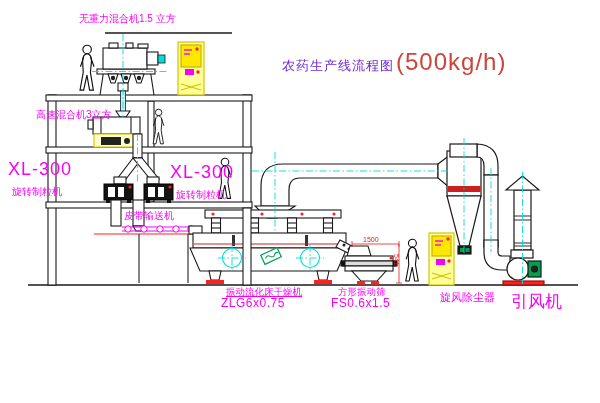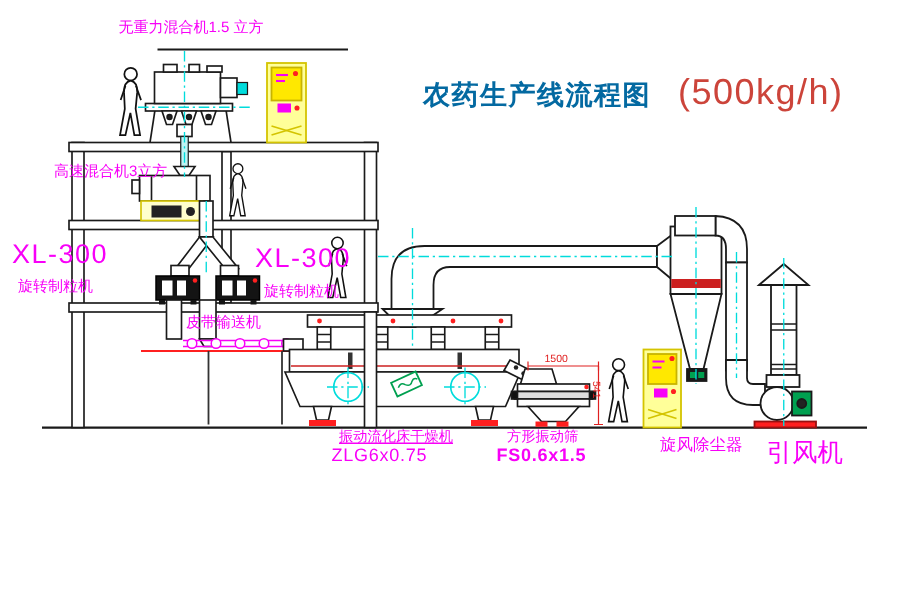--- a/index.html
+++ b/index.html
@@ -12,22 +12,22 @@
     position:absolute;color:#f800f8;white-space:nowrap;line-height:1;
     font-family:"Liberation Sans",sans-serif;
   }
   .lbl-sm{font-size:10px;}
   .lbl-model{font-size:18px;letter-spacing:1px;}
   .lbl-model-md{font-size:12px;letter-spacing:0.5px;}
   .lbl-tiny{font-size:9.5px;}
   .dim{position:absolute;color:#e02020;font-size:7px;line-height:1;white-space:nowrap;}
   .dim-vert{writing-mode:vertical-rl;}
   #title{position:absolute;left:282px;top:48px;display:flex;align-items:baseline;}
-  .title-cn{font-size:18px;font-weight:bold;color:#0369a1;letter-spacing:1px;}
-  .title-rate{font-size:24px;color:#cc443a;margin-left:18px;letter-spacing:1px;}
+  .title-cn{font-size:13px;font-weight:normal;color:#6d28d9;letter-spacing:1px;}
+  .title-rate{font-size:24px;color:#cc443a;margin-left:2px;letter-spacing:1px;}
 </style>
 </head>
 <body>
 
 <div id="stage">
 
   <svg id="drawing" width="600" height="403" viewBox="0 0 600 403">
     <defs>
       <g id="person">
         <circle cx="10.5" cy="4.2" r="4" fill="#fff" stroke="#111" stroke-width="1.1"></circle>
@@ -286,21 +286,21 @@
 
   <div class="lbl lbl-model" style="left:170px;top:163px;">XL-300</div>
   <div class="lbl lbl-sm" style="left:176px;top:190px;">旋转制粒机</div>
 
   <div class="lbl lbl-sm" style="left:124px;top:211px;font-family:Liberation Serif, serif;">皮带输送机</div>
 
   <div class="lbl lbl-tiny" style="left:226px;top:287px;text-decoration:underline;">振动流化床干燥机</div>
   <div class="lbl lbl-model-md" style="left:221px;top:297px;">ZLG6x0.75</div>
 
   <div class="lbl lbl-tiny" style="left:338px;top:287px;">方形振动筛</div>
-  <div class="lbl lbl-model-md" style="left:331px;top:297px;font-weight:bold;">FS0.6x1.5</div>
+  <div class="lbl lbl-model-md" style="left:331px;top:297px;">FS0.6x1.5</div>
 
   <div class="lbl" style="left:440px;top:292px;font-size:11px;">旋风除尘器</div>
 
   <div class="lbl" style="left:511px;top:293px;font-size:17px;">引风机</div>
 
   <div class="dim" style="left:363px;top:236px;">1500</div>
   <div class="dim dim-vert" style="left:393px;top:254px;">541</div>
 
 </div>
 

